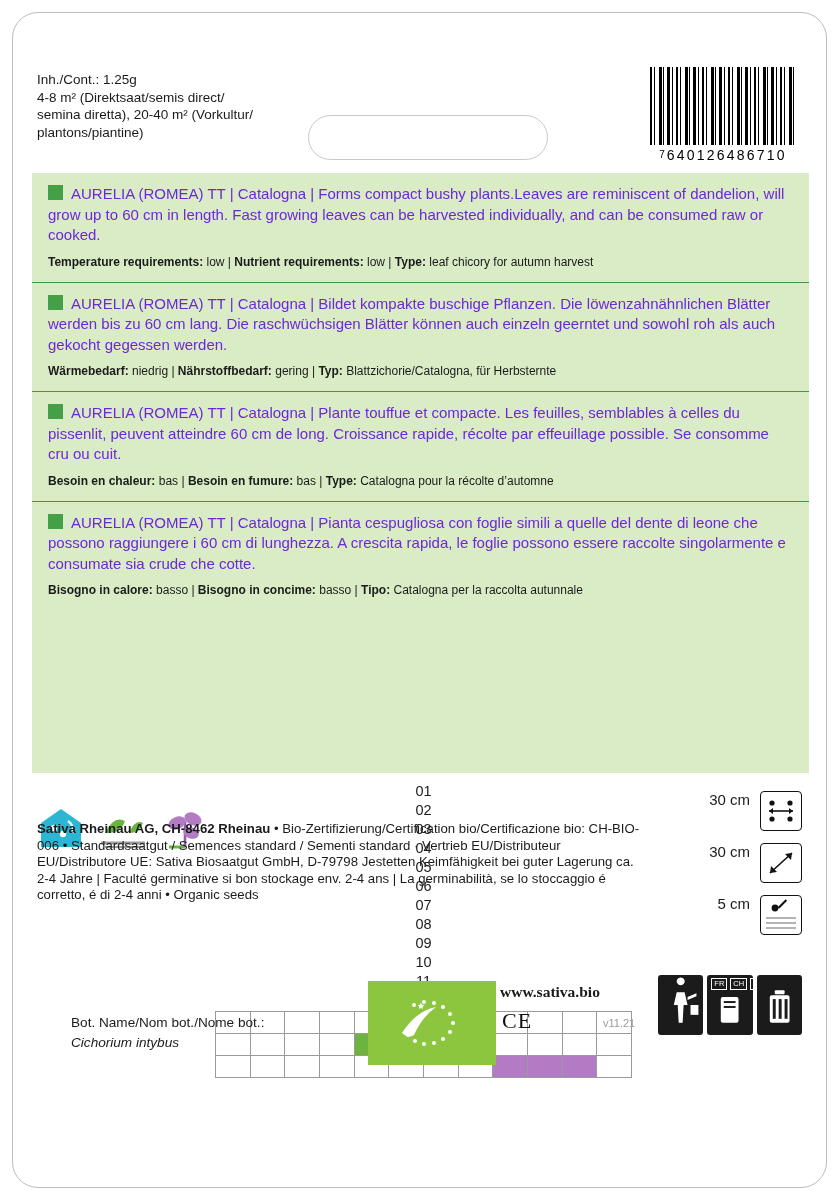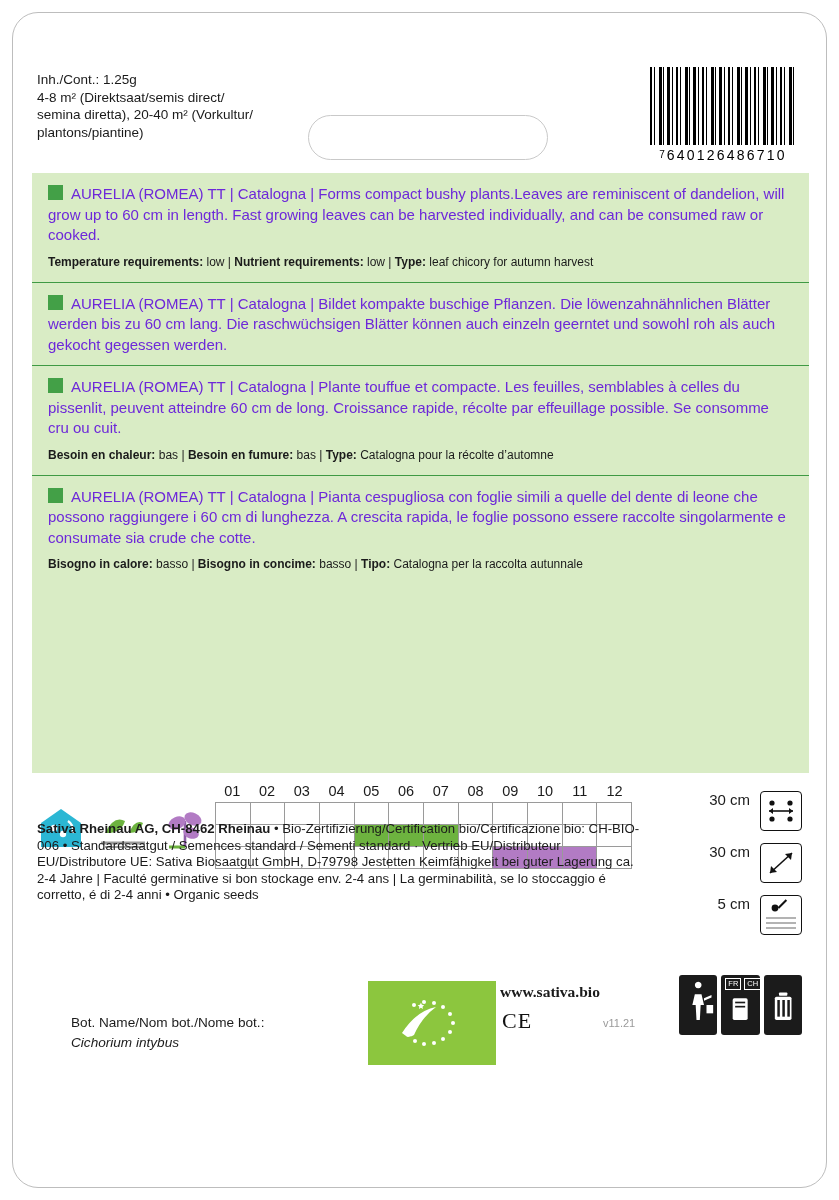--- a/index.html
+++ b/index.html
@@ -130,20 +130,21 @@
   
   .calendar {
     position: absolute;
     left: 202px;
     top: 770px;
     width: 417px;
   }
   .cal-head {
     display: flex;
     width: 100%;
+    flex-direction: column;
   }
   .cal-head div {
     flex: 1 1 0;
     text-align: center;
     font-size: 14.5px;
     color: #1b1b1b;
     padding-bottom: 3px;
   }
   .cal-grid {
     border: 1px solid #9a9a9a;
@@ -255,21 +256,21 @@
     left: 590px;
     top: 1004px;
     font-size: 11px;
     color: #9a9a9a;
   }
 
   .disposal {
     position: absolute;
     right: 24px;
     top: 962px;
-    width: 123px;
+    width: 144px;
     height: 60px;
     display: flex;
     align-items: stretch;
     gap: 4px;
   }
   .disp-cell {
     background: #1b1b1b;
     border-radius: 3px;
     position: relative;
     flex: 1 1 0;
@@ -311,20 +312,21 @@
 
     <div class="green-panel">
 
       <div class="lang-block">
         <div class="lang-text"><span class="sq"></span><span>AURELIA (ROMEA) TT | Catalogna | Forms compact bushy plants.Leaves are reminiscent of dandelion, will grow up to 60 cm in length. Fast growing leaves can be harvested individually, and can be consumed raw or cooked.</span></div>
         <div class="lang-meta"><b>Temperature requirements:</b> <span>low</span> | <b>Nutrient requirements:</b> <span>low</span> | <b>Type:</b> <span>leaf chicory for autumn harvest</span></div>
       </div>
 
       <div class="lang-block">
         <div class="lang-text"><span class="sq"></span><span>AURELIA (ROMEA) TT | Catalogna | Bildet kompakte buschige Pflanzen. Die löwenzahnähnlichen Blätter werden bis zu 60 cm lang. Die raschwüchsigen Blätter können auch einzeln geerntet und sowohl roh als auch gekocht gegessen werden.</span></div>
+        <div class="lang-meta"><b>Wärmebedarf:</b> <span>niedrig</span> | <b>Nährstoffbedarf:</b> <span>gering</span> | <b>Typ:</b> <span>Blattzichorie/Catalogna, für Herbsternte</span></div>
       </div>
 
       <div class="lang-block">
         <div class="lang-text"><span class="sq"></span><span>AURELIA (ROMEA) TT | Catalogna | Plante touffue et compacte. Les feuilles, semblables à celles du pissenlit, peuvent atteindre 60 cm de long. Croissance rapide, récolte par effeuillage possible. Se consomme cru ou cuit.</span></div>
         <div class="lang-meta"><b>Besoin en chaleur:</b> <span>bas</span> | <b>Besoin en fumure:</b> <span>bas</span> | <b>Type:</b> <span>Catalogna pour la récolte d’automne</span></div>
       </div>
 
       <div class="lang-block">
         <div class="lang-text"><span class="sq"></span><span>AURELIA (ROMEA) TT | Catalogna | Pianta cespugliosa con foglie simili a quelle del dente di leone che possono raggiungere i 60 cm di lunghezza. A crescita rapida, le foglie possono essere raccolte singolarmente e consumate sia crude che cotte.</span></div>
         <div class="lang-meta"><b>Bisogno in calore:</b> <span>basso</span> | <b>Bisogno in concime:</b> <span>basso</span> | <b>Tipo:</b> <span>Catalogna per la raccolta autunnale</span></div>

